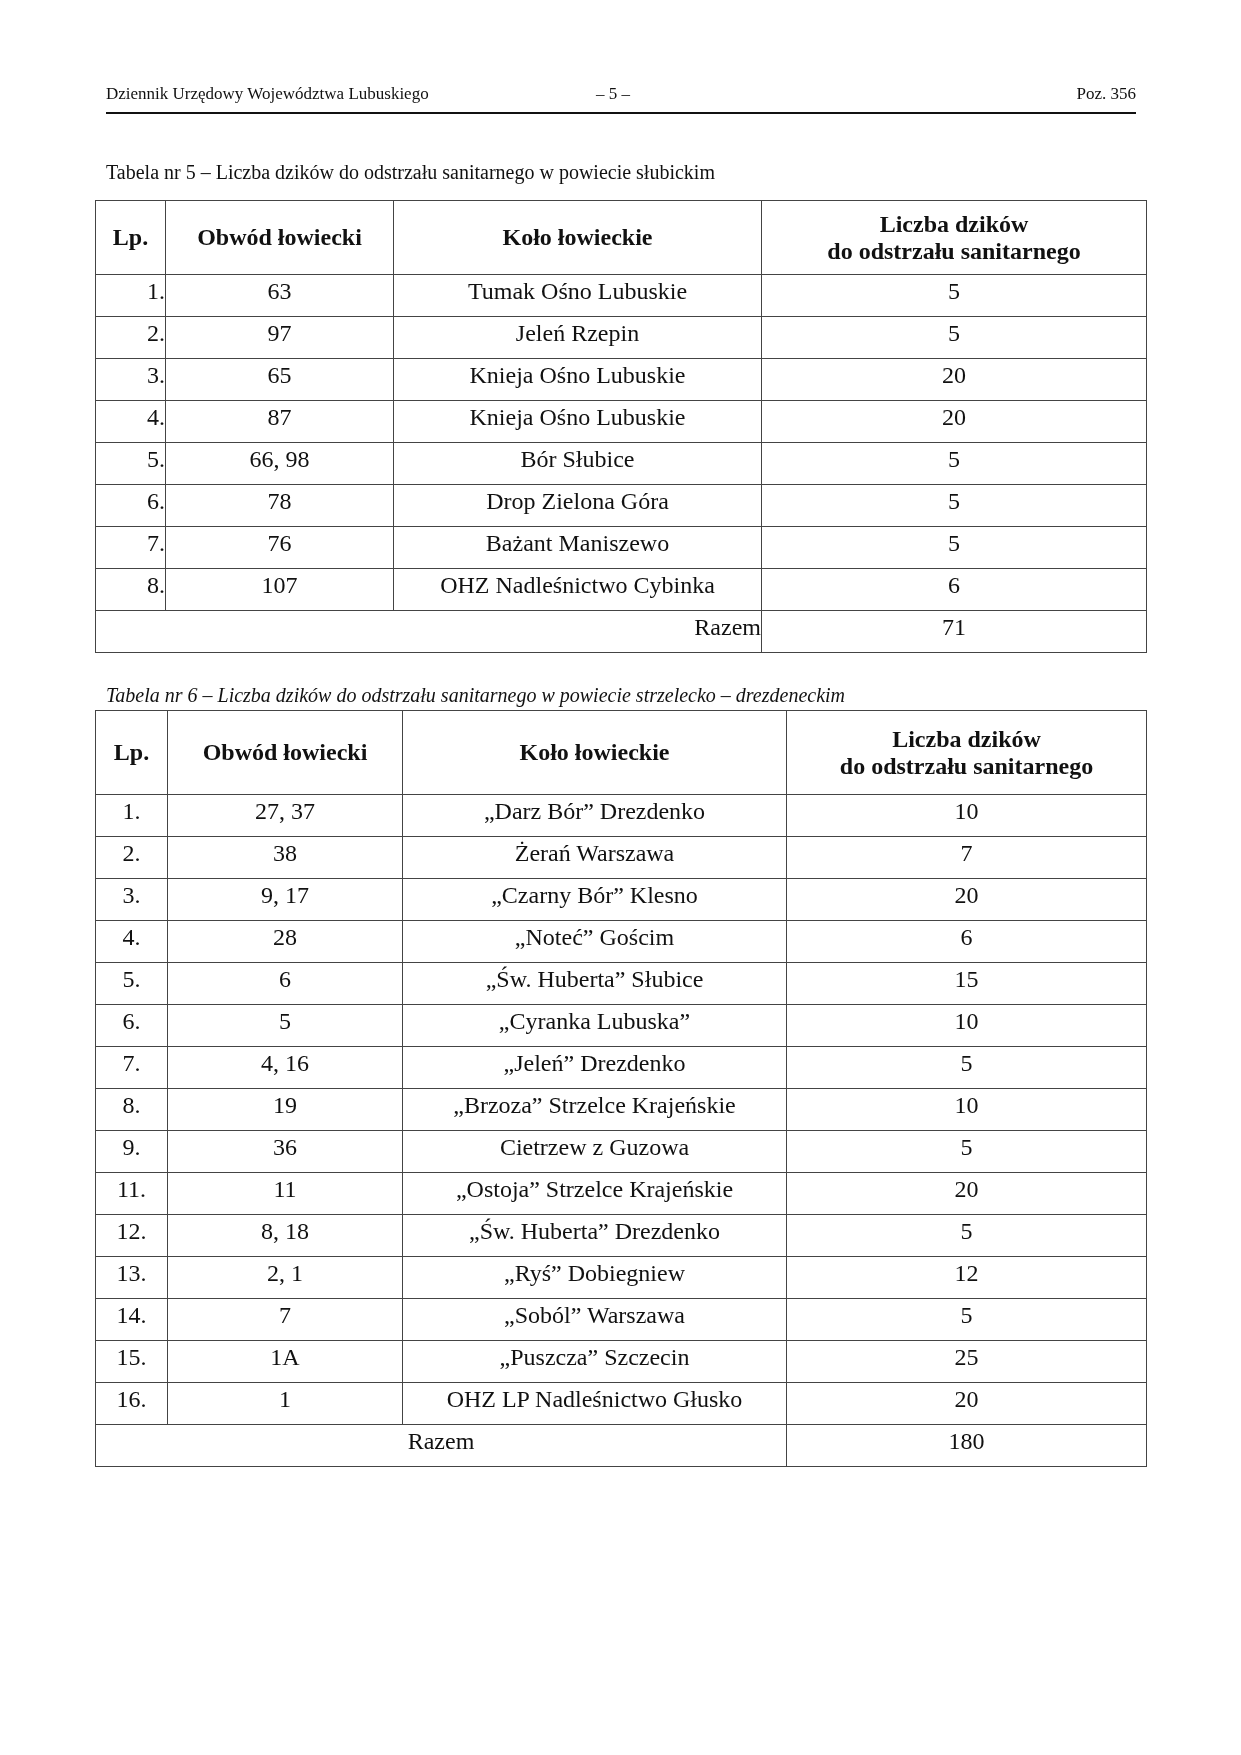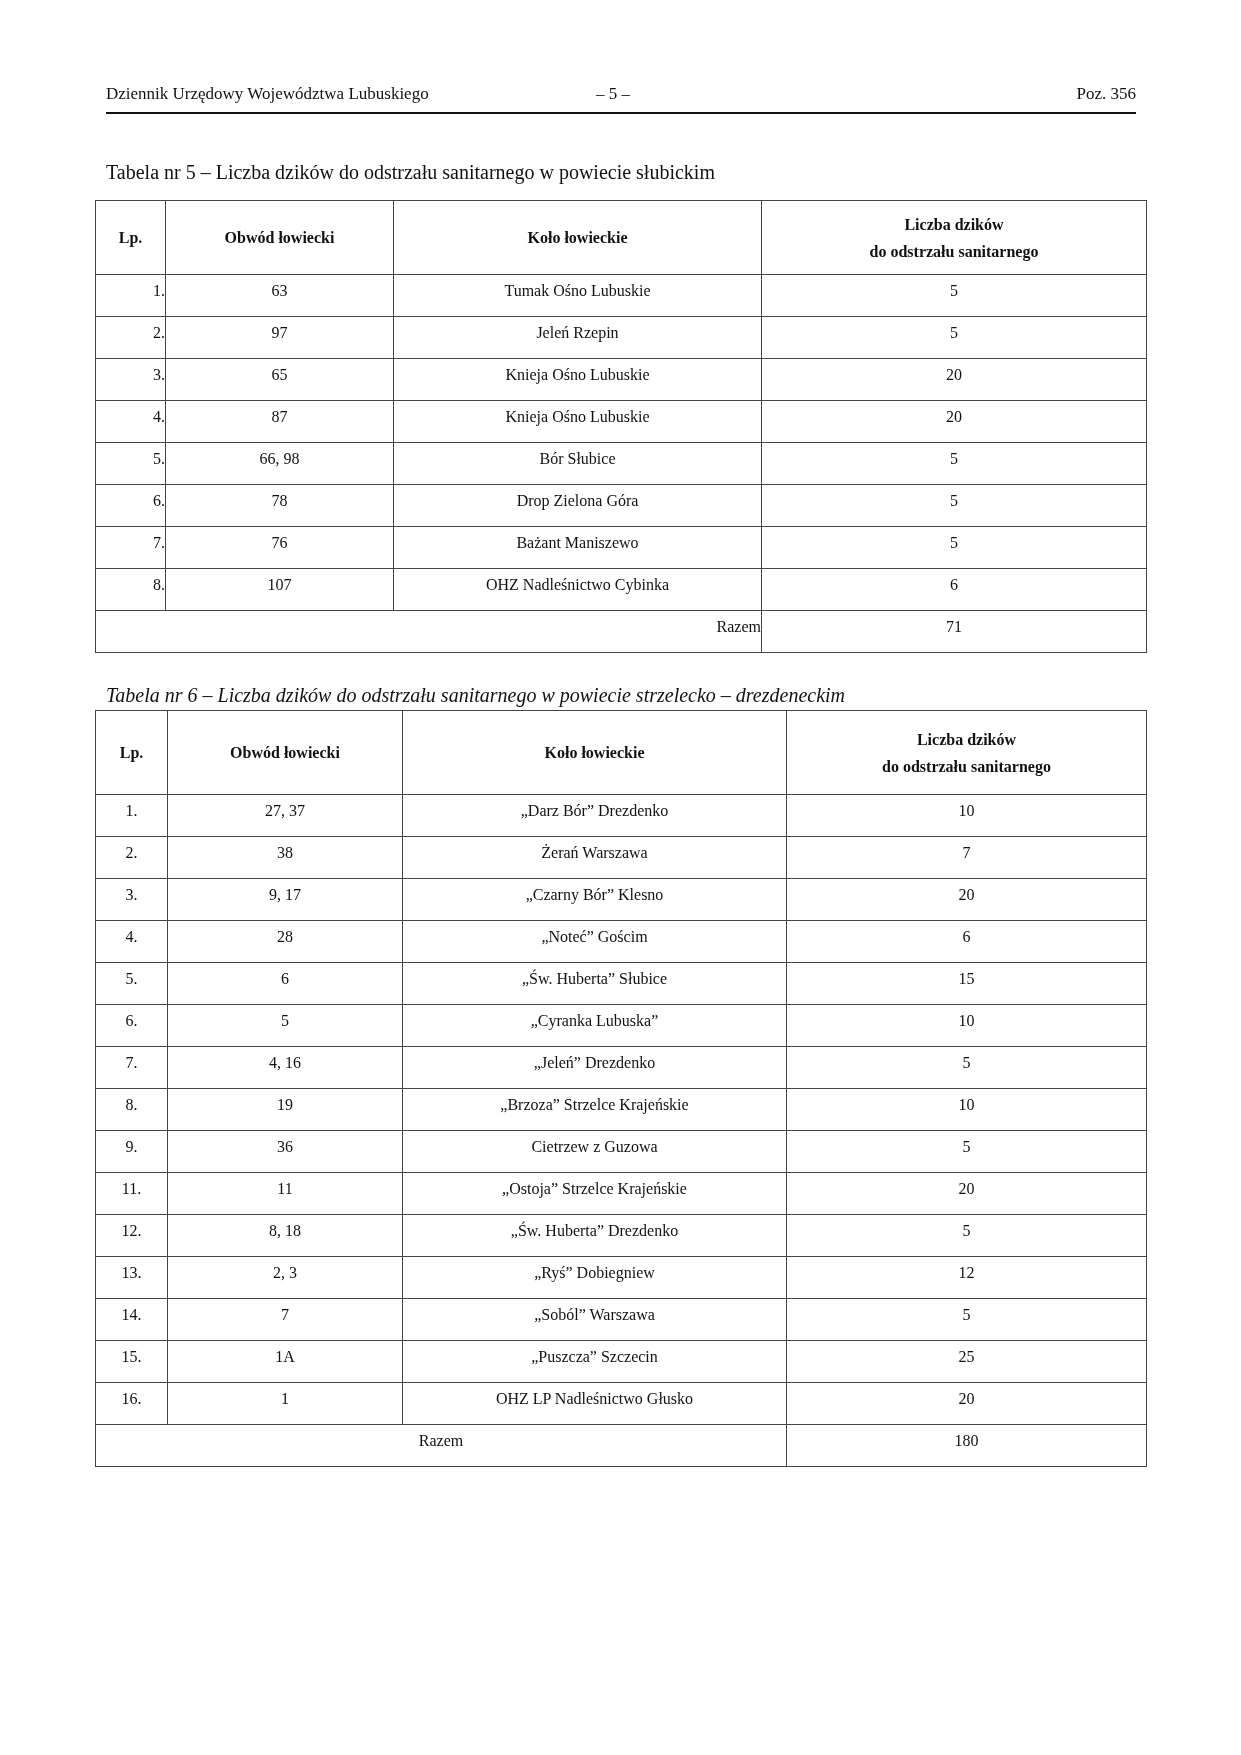--- a/index.html
+++ b/index.html
@@ -4,21 +4,21 @@
 <style>
   html, body { margin:0; padding:0; background:#ffffff; }
   body { width:1241px; height:1755px; position:relative; overflow:hidden;
          font-family:"Liberation Serif", "DejaVu Serif", serif; color:#111; }
   .page-header { position:absolute; left:106px; top:84px; width:1030px; height:30px; }
   .page-header .left { position:absolute; left:0; top:0; font-size:17px; }
   .page-header .center { position:absolute; left:490px; top:0; font-size:17px; }
   .page-header .right { position:absolute; right:0; top:0; font-size:17px; }
   .page-header .rule { position:absolute; left:0; right:0; top:28px; height:0; border-top:2.5px solid #111; }
   .caption { position:absolute; left:106px; font-size:20px; line-height:24px; white-space:nowrap; }
-  table.t { position:absolute; left:95px; border-collapse:collapse; table-layout:fixed; font-size:16px; }
+  table.t { position:absolute; left:95px; border-collapse:collapse; table-layout:fixed; font-size:24px; }
   table.t td, table.t th { border:1.5px solid #444; padding:0; vertical-align:middle; }
   table.t th { font-weight:bold; text-align:center; line-height:27px; }
   table.t td { text-align:center; line-height:22px; padding-bottom:10px; }
   td.lp5 { text-align:right !important; padding-right:12px; }
   td.lp6 { text-align:center; }
   td.razem5 { text-align:right !important; padding-right:10px; }
   td.razem6 { text-align:center !important; }
 </style>
 </head>
 <body>
@@ -190,21 +190,21 @@
         <td>20</td>
       </tr>
       <tr style="height: 42px;">
         <td class="lp6">12.</td>
         <td>8, 18</td>
         <td>„Św. Huberta” Drezdenko</td>
         <td>5</td>
       </tr>
       <tr style="height: 42px; margin-top: 28px;">
         <td class="lp6">13.</td>
-        <td>2, 3</td>
+        <td>2, 1</td>
         <td>„Ryś” Dobiegniew</td>
         <td>12</td>
       </tr>
       <tr style="height: 42px; font-family: Liberation Serif, serif;">
         <td class="lp6">14.</td>
         <td>7</td>
         <td>„Soból” Warszawa</td>
         <td>5</td>
       </tr>
       <tr style="height: 42px;">

